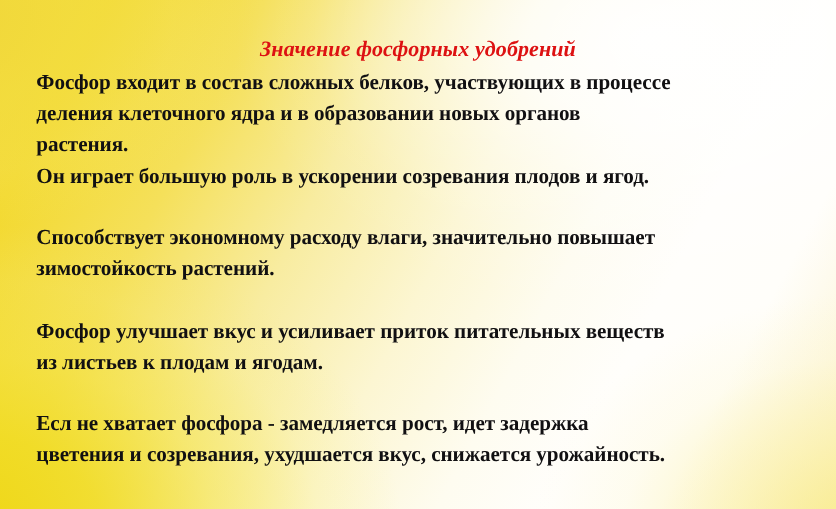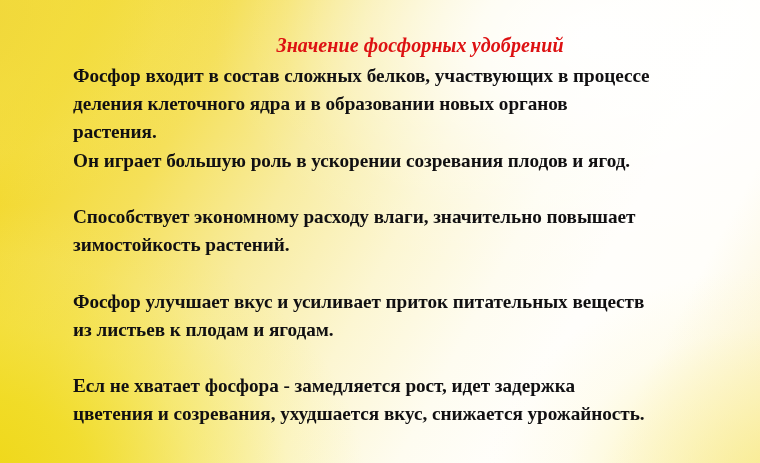--- a/index.html
+++ b/index.html
@@ -69,21 +69,20 @@
         rgba(248,233,124,0.80) 0%,
         rgba(250,238,148,0.50) 34%,
         rgba(252,244,186,0.18) 62%,
         rgba(254,250,220,0.00) 84%);
   }
 
   #content {
     position: absolute;
     inset: 0;
     z-index: 5;
-    margin-left: 40px;
   }
 
   
   #deck-title {
     position: absolute;
     top: 34px;
     left: 0;
     width: 760px;
     text-align: center;
     color: #dd1112;

